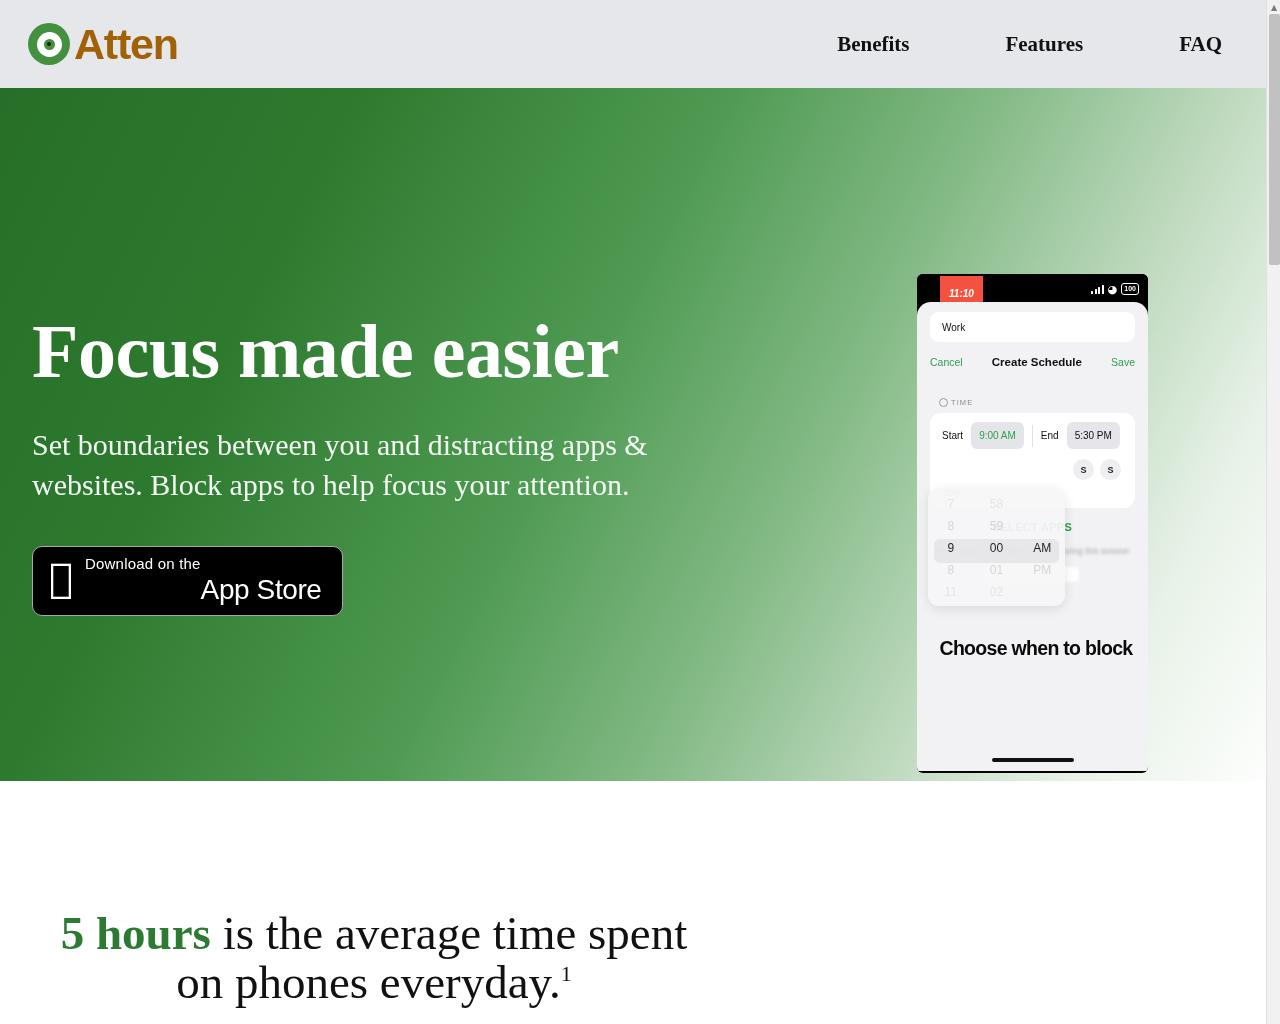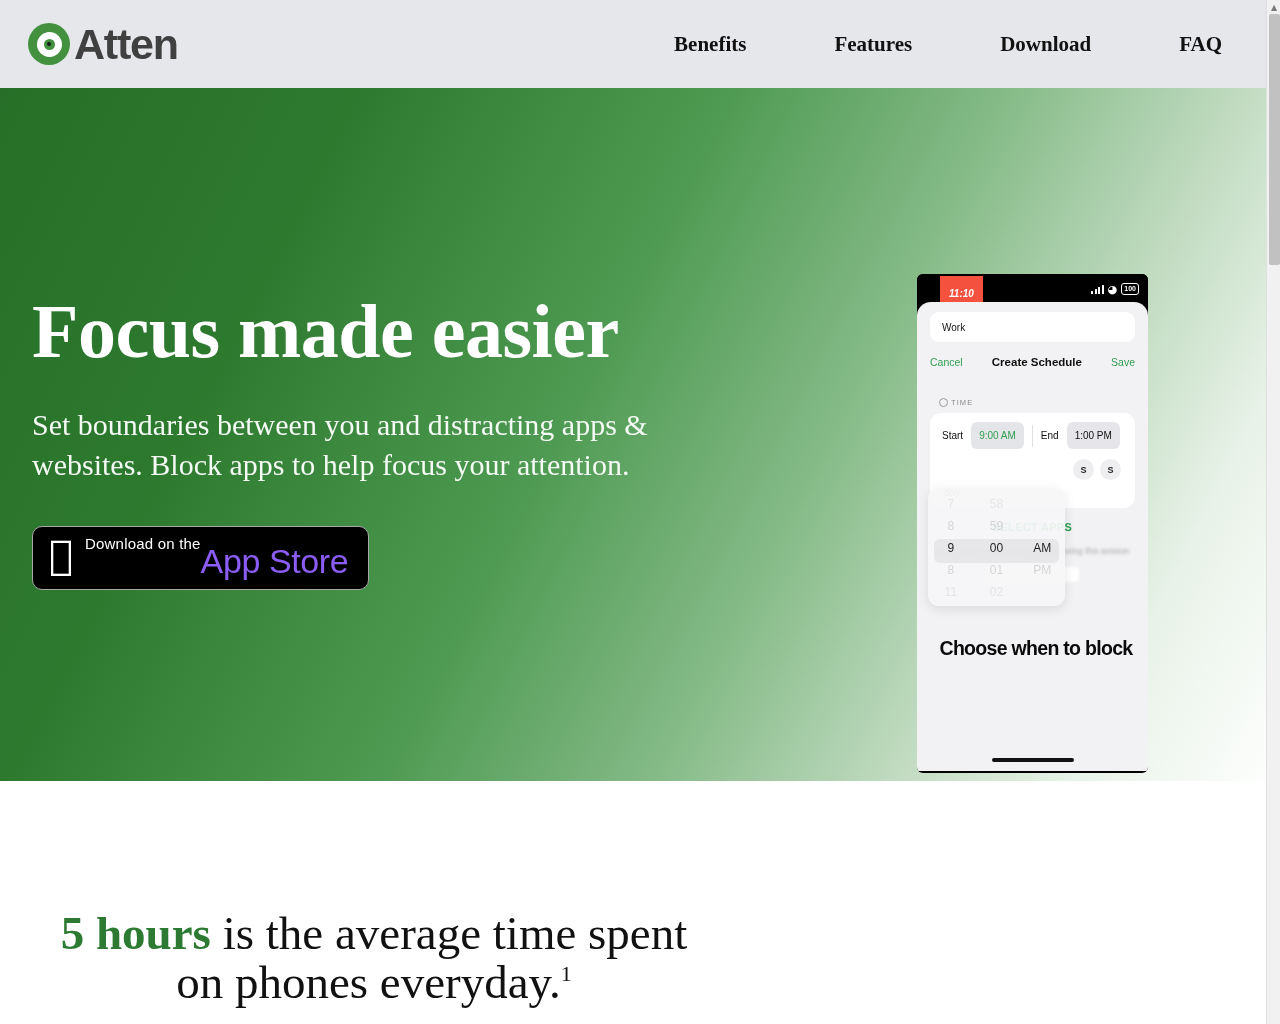--- a/index.html
+++ b/index.html
@@ -45,28 +45,28 @@
     width: 11px; height: 11px; border-radius: 50%;
     background: #43903f;
     display: flex; align-items: center; justify-content: center;
   }
   .logo-dot i { width: 4px; height: 4px; border-radius: 50%; background:#1b1b1b; display:block;}
   .brand-name {
     font-family: "Liberation Sans", sans-serif;
     font-size: 43px;
     font-weight: 700;
     letter-spacing: -1.2px;
-    color: #404040;
+    color: #a16207;
     line-height: 1;
   }
   #nav {
     margin-left: auto;
     display: flex;
     align-items: center;
-    gap: 4px;
+    gap: 12px;
   }
   #nav a {
     font-family: "Liberation Serif", serif;
     font-weight: 700;
     font-size: 21px;
     color: #111;
     text-decoration: none;
     padding: 10px 42px;
     white-space: nowrap;
   }
@@ -93,20 +93,21 @@
     top: 205px;
     width: 720px;
   }
   #hero-title {
     font-family: "Liberation Serif", serif;
     font-weight: 700;
     font-size: 76px;
     line-height: 1.0;
     color: #ffffff;
     letter-spacing: -0.5px;
+    margin-top: 20px;
   }
   #hero-sub {
     margin-top: 36px;
     font-family: "Liberation Serif", serif;
     font-size: 30px;
     line-height: 1.32;
     color: #f4faf4;
     max-width: 700px;
   }
   #appstore-btn {
@@ -123,21 +124,21 @@
   }
   .apple-glyph { font-size: 40px; color: #fff; line-height: 1; margin-top:-5px;
     font-family: "DejaVu Sans", sans-serif;}
   .as-lines { display: flex; flex-direction: row; line-height: 1; }
   .as-small {
     font-family: "Liberation Sans", sans-serif;
     font-size: 15px; color: #fff; letter-spacing: 0.2px;
   }
   .as-big {
     font-family: "Liberation Sans", sans-serif;
-    font-size: 34px; color: #8b5cf6; letter-spacing: -0.4px; margin-top: 8px;
+    font-size: 28px; color: #ffffff; letter-spacing: -0.4px; margin-top: 20px;
   }
 
   
   #phone {
     position: absolute;
     left: 917px;
     top: 186px;
     width: 231px;
     height: 499px;
     background: #000;
@@ -367,21 +368,20 @@
               <i></i>
             </div>
         </div>
       </div>
       <div class="brand-name">Atten</div>
     </div>
 
     <nav id="nav">
       <a href="#">Benefits</a>
       <a href="#">Features</a>
-      <a href="#">Download</a>
       <a href="#">FAQ</a>
     </nav>
   </div>
 
   <div id="hero">
 
     <div id="hero-copy">
       <h1 id="hero-title">Focus made easier</h1>
       <p id="hero-sub">Set boundaries between you and distracting apps &amp; websites. Block apps to help focus your attention.</p>
 
@@ -424,21 +424,21 @@
           <span class="clk"></span>
           <span>TIME</span>
         </div>
 
         <div id="time-card">
           <div id="time-row">
             <span class="t-label">Start</span>
             <span class="t-pill active">9:00 AM</span>
             <span class="t-div"></span>
             <span class="t-label">End</span>
-            <span class="t-pill">1:00 PM</span>
+            <span class="t-pill">5:30 PM</span>
           </div>
           <div id="days-row">
             <span class="day-chip">S</span>
             <span class="day-chip">S</span>
           </div>
           <div id="repeat-text">day</div>
         </div>
 
         <div id="select-apps-card">
           <div id="select-apps">SELECT APPS</div>

